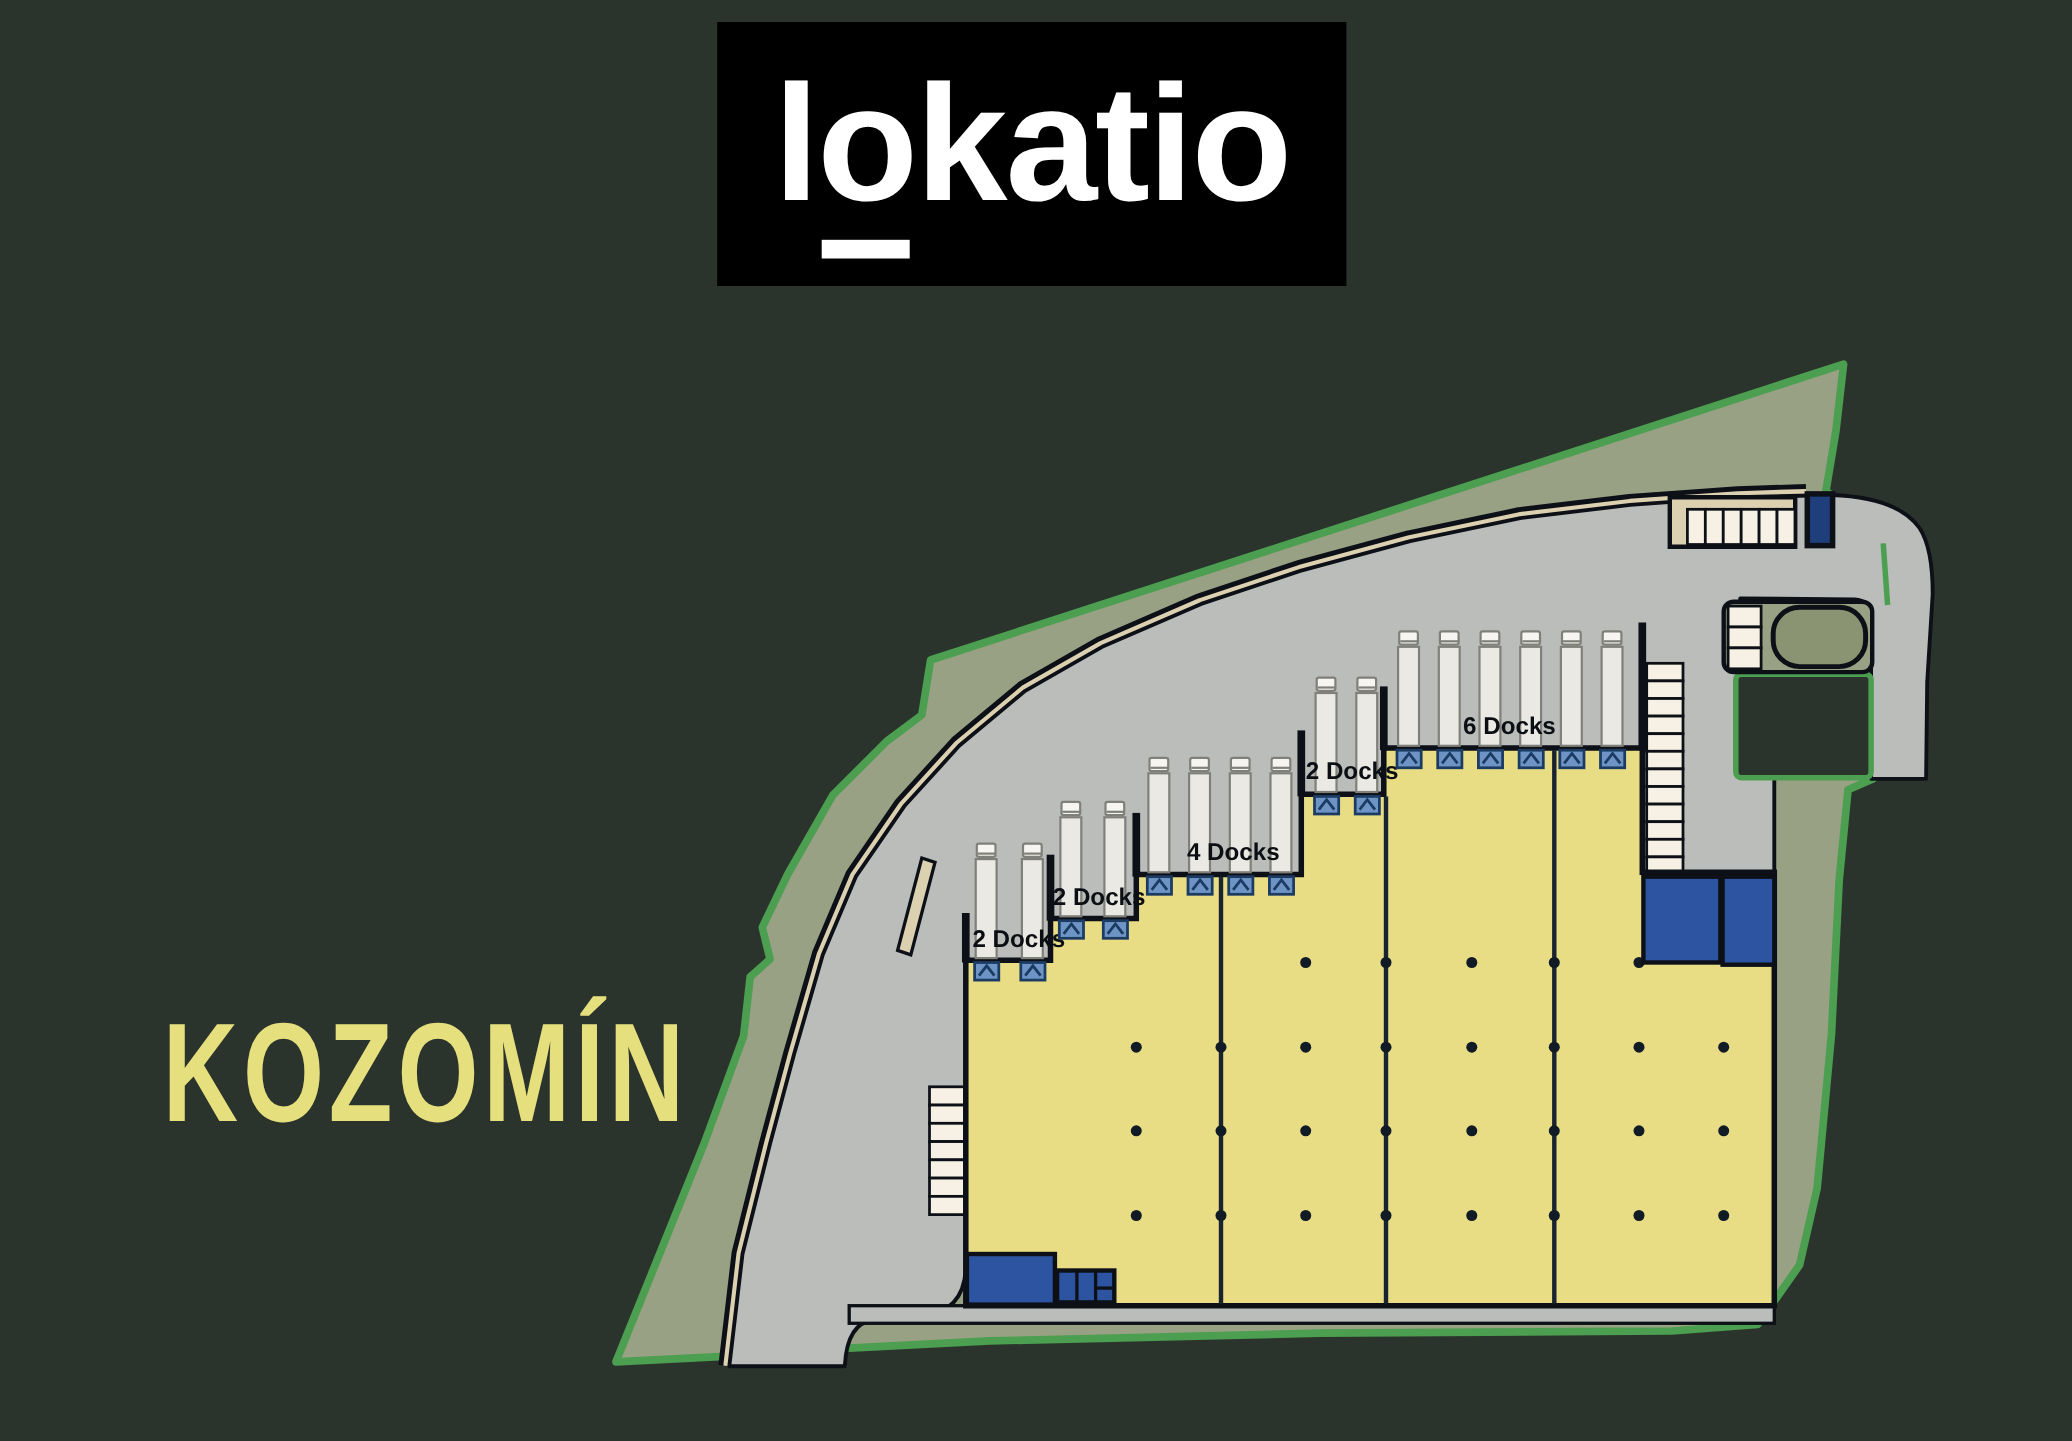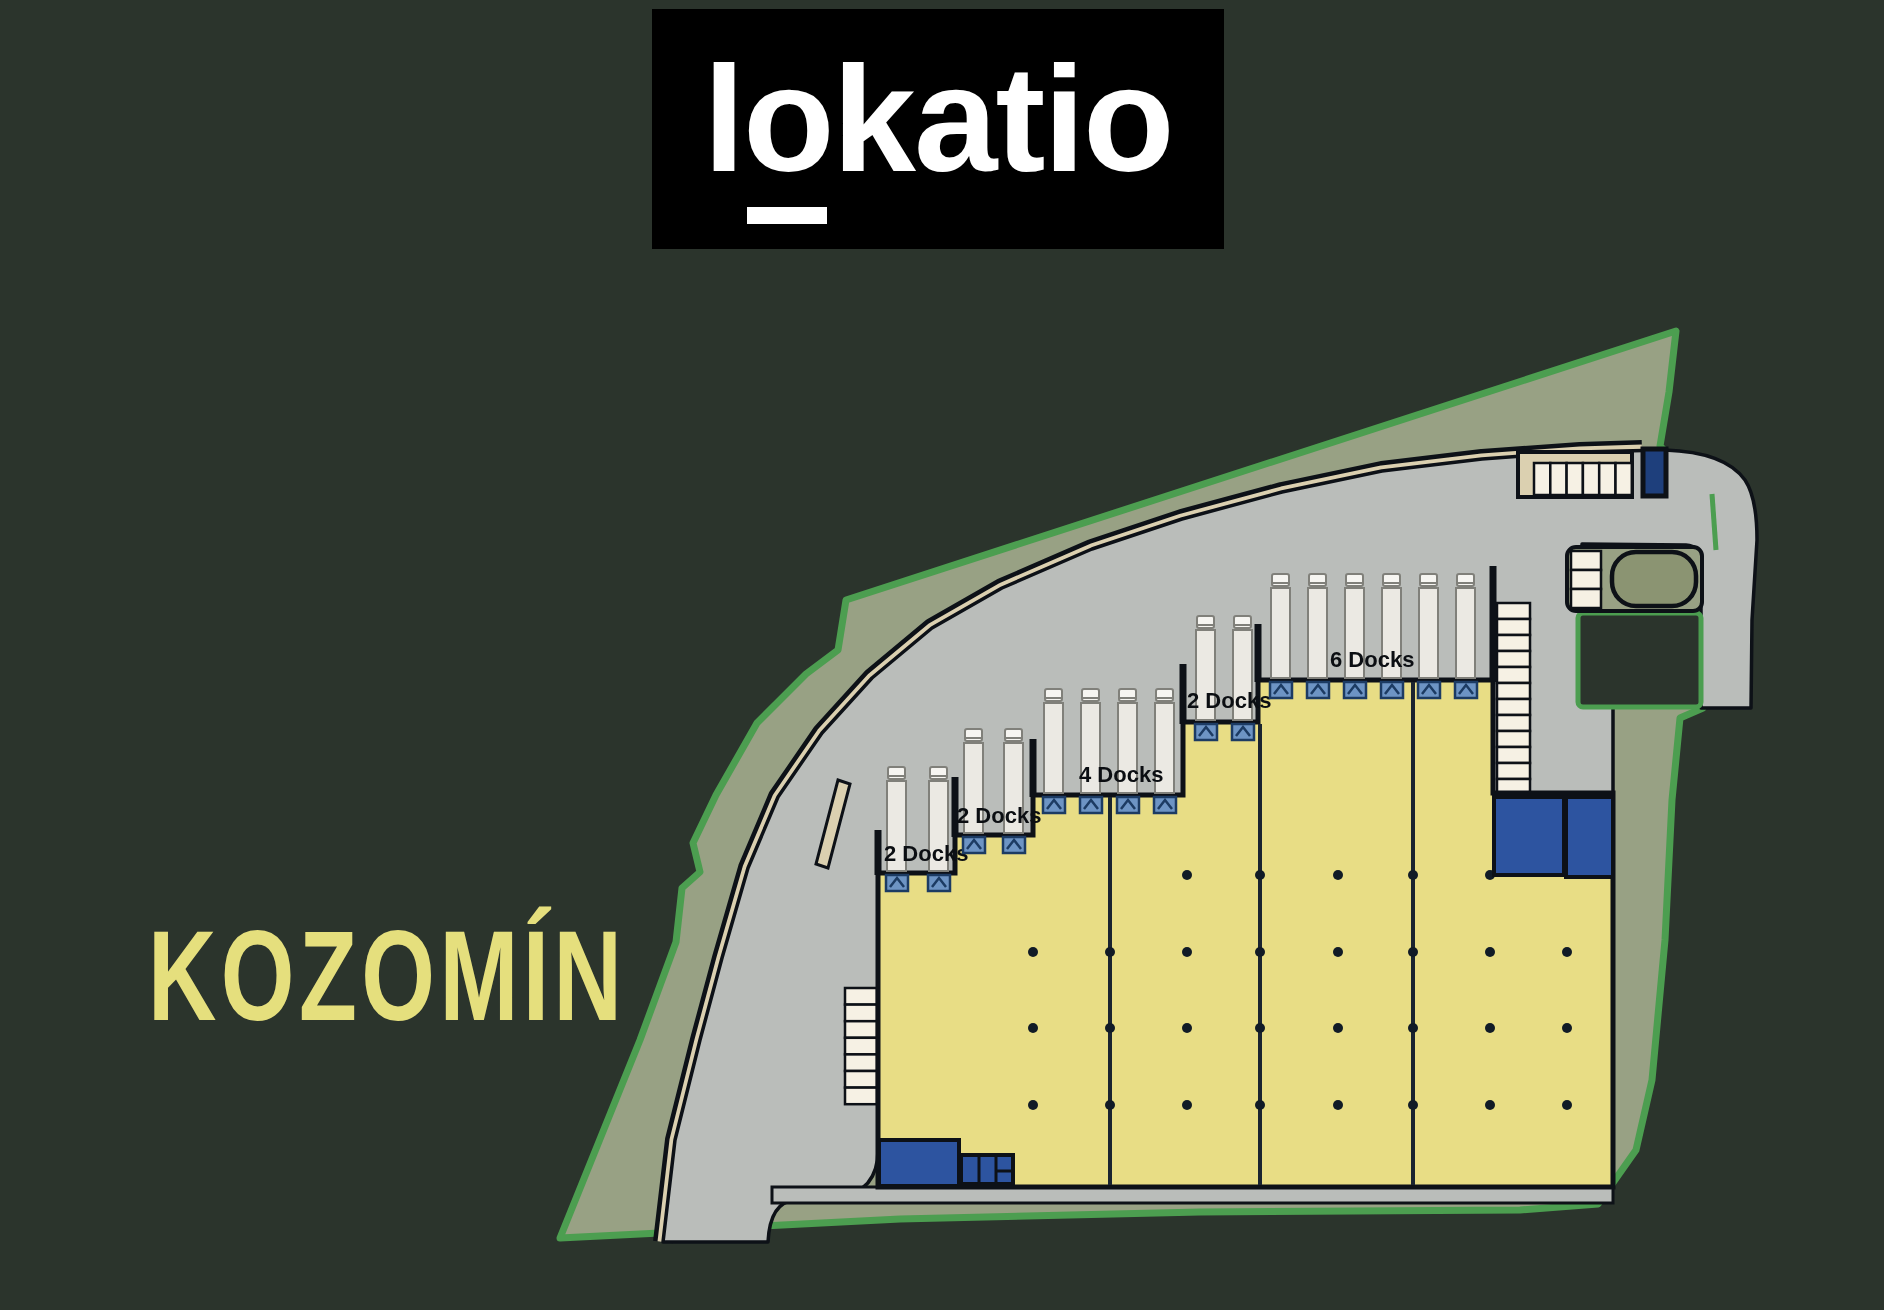--- a/index.html
+++ b/index.html
@@ -1,19 +1,19 @@
 <!DOCTYPE html>
 <html><head>
 <meta charset="utf-8">
 <style>
   html,body{margin:0;padding:0;background:#2b342c;}
   #stage{position:relative;width:1884px;height:1310px;overflow:hidden;
          background:#2b342c;font-family:"Liberation Sans",sans-serif;}
   
-  #logo-box{position:absolute;left:652px;top:9px;width:572px;height:240px;
+  #logo-box{position:absolute;left:652px;top:20px;width:572px;height:240px;
             background:#000;display:flex;align-items:center;justify-content:center;}
   #logo-text{color:#fff;font-size:150px;font-weight:700;letter-spacing:-2px;line-height:1;
              transform:translateY(-10px);}
   .lg-u{position:relative;display:inline-block;}
   .lg-u::after{content:"";position:absolute;left:4px;right:6px;bottom:-30px;height:17px;background:#fff;}
   
   #location-label{position:absolute;left:148px;top:912px;color:#e5df7d;
                   font-size:128px;font-weight:700;letter-spacing:6px;line-height:1;
                   transform:scaleX(.74);transform-origin:left top;white-space:nowrap;}
   svg text.dock-label{font-family:"Liberation Sans",sans-serif;font-size:22px;font-weight:700;fill:#0b0e12;}

